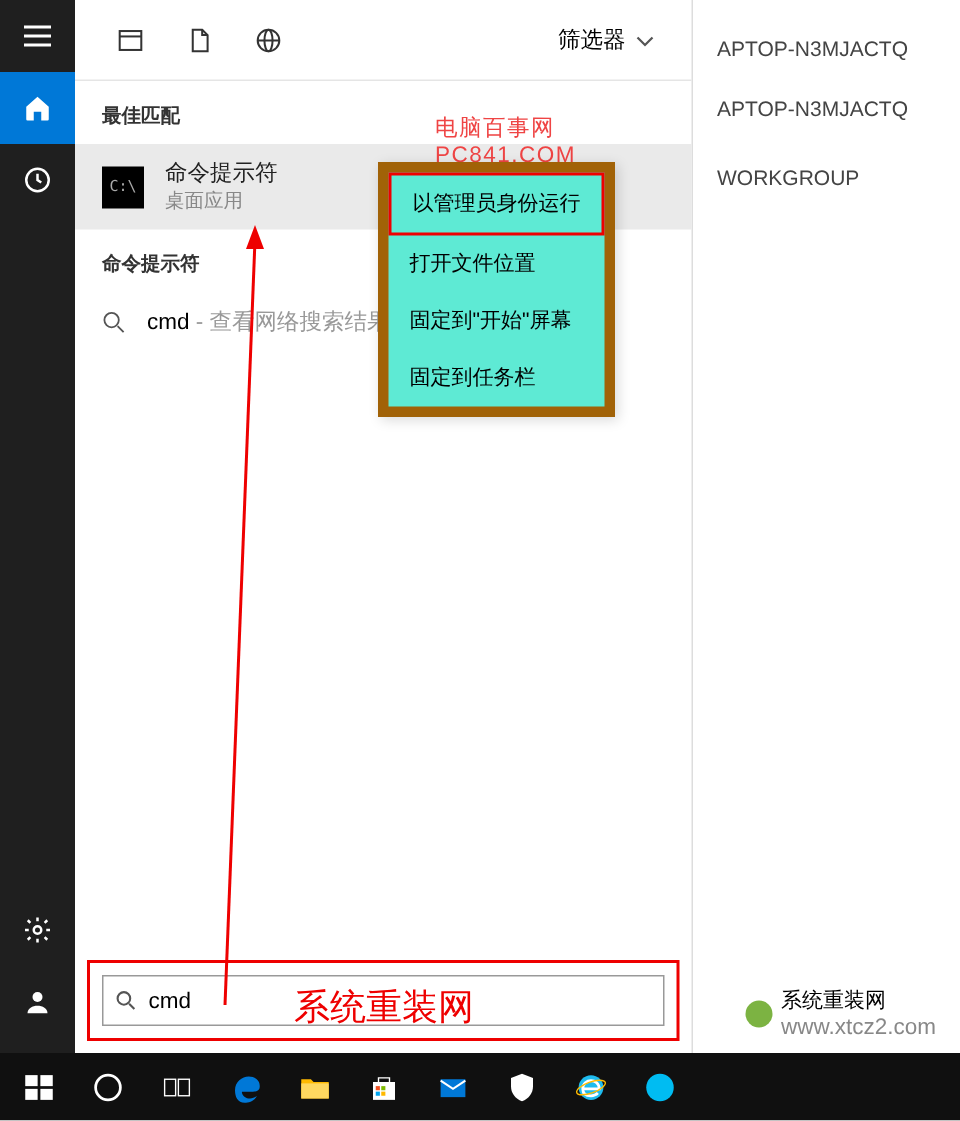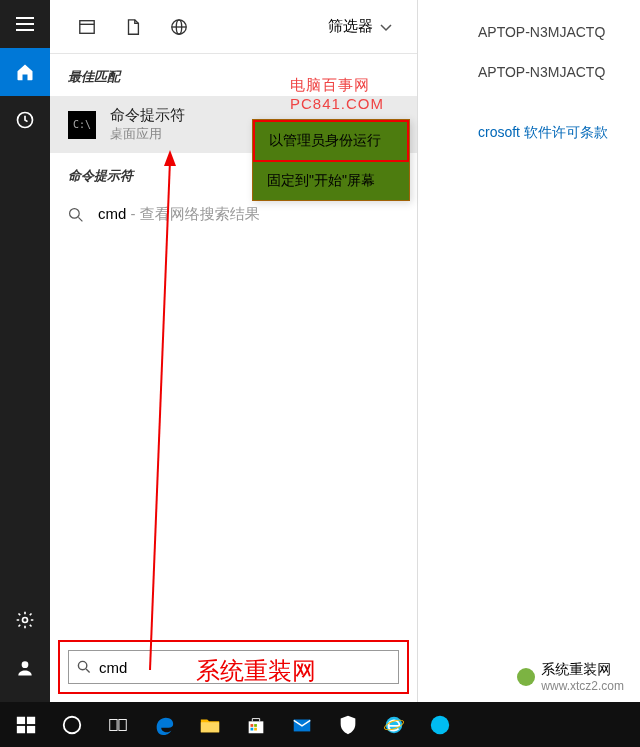--- a/index.html
+++ b/index.html
@@ -7,43 +7,43 @@
     
     .sidebar { position: absolute; left: 0; top: 0; width: 50px; height: 702px; background: #1f1f1f; display: flex; flex-direction: column; }
     .sidebar-top { flex: 0 0 auto; }
     .sidebar-bottom { margin-top: auto; padding-bottom: 10px; }
     .sidebar-item { width: 50px; height: 48px; display: flex; align-items: center; justify-content: center; color: #fff; cursor: pointer; }
     .sidebar-item.active { background: #0078d7; }
     .sidebar-item svg { width: 20px; height: 20px; fill: #fff; }
     .hamburger { display: flex; flex-direction: column; gap: 4px; }
     .hamburger span { width: 18px; height: 2px; background: #fff; }
     
-    .search-panel { position: absolute; left: 50px; top: 0; width: 368px; height: 702px; background: #fff; border-right: 1px solid #ddd; display: flex; flex-direction: column; }
+    .search-panel { position: absolute; left: 50px; top: 0; width: 412px; height: 702px; background: #fff; border-right: 1px solid #ddd; display: flex; flex-direction: column; }
     .panel-header { height: 54px; display: flex; align-items: center; padding: 0 14px; border-bottom: 1px solid #e5e5e5; }
     .header-icon { width: 46px; height: 40px; display: flex; align-items: center; justify-content: center; cursor: pointer; }
     .header-icon svg { width: 18px; height: 18px; fill: none; stroke: #333; stroke-width: 1.5; }
     .filter { margin-left: auto; display: flex; align-items: center; gap: 6px; font-size: 15px; cursor: pointer; padding: 6px 10px; }
     .filter svg { width: 14px; height: 10px; stroke: #555; stroke-width: 1.5; fill: none; }
     
     .watermark { position: absolute; left: 240px; top: 76px; font-size: 15px; color: #ef4444; letter-spacing: 1px; }
     
-    .section-label { font-size: 13px; font-weight: bold; padding: 14px 18px 10px; color: #333; font-style: italic; }
+    .section-label { font-size: 13px; font-weight: bold; padding: 14px 18px 10px; color: #333; }
     .result-item { display: flex; align-items: center; padding: 10px 18px; gap: 14px; background: #eaeaea; cursor: pointer; }
     .result-icon { width: 28px; height: 28px; background: #000; display: flex; align-items: center; justify-content: center; font-size: 10px; color: #aaa; font-family: monospace; }
     .result-text { display: flex; flex-direction: column; }
     .result-title { font-size: 15px; color: #222; }
     .result-sub { font-size: 13px; color: #888; margin-top: 0; }
     
     .suggest-item { display: flex; align-items: center; padding: 10px 18px; gap: 14px; cursor: pointer; }
     .suggest-icon { width: 16px; height: 16px; }
     .suggest-icon svg { width: 16px; height: 16px; fill: none; stroke: #555; stroke-width: 1.5; }
     .suggest-text { font-size: 15px; }
     .suggest-text .extra { color: #999; }
     
-    .context-menu { position: absolute; left: 252px; top: 119px; width: 158px; background: #4d7c0f; border: 1px solid #a16207; box-shadow: 2px 2px 8px rgba(0,0,0,0.15); }
+    .context-menu { position: absolute; left: 252px; top: 108px; width: 158px; background: #5eead4; border: 7px solid #a16207; box-shadow: 2px 2px 8px rgba(0,0,0,0.15); }
     .context-item { padding: 10px 14px; font-size: 14px; cursor: pointer; }
     .context-item.highlighted { border: 2px solid #e00; }
     
     .search-box-wrap { margin-top: auto; padding: 8px; border: 2px solid #e00; margin: 8px; margin-top: auto; display: flex; align-items: center; }
     .search-box { flex: 1; border: 1px solid #999; height: 34px; display: flex; align-items: center; padding: 0 8px; background: #fff; }
     .search-box svg { width: 14px; height: 14px; fill: none; stroke: #555; stroke-width: 2; margin-right: 8px; }
     .search-box input { border: none; outline: none; font-size: 15px; flex: 1; }
     
     .annotation-arrow { position: absolute; left: 140px; top: 150px; width: 60px; height: 530px; pointer-events: none; }
     .annotation-input { position: absolute; left: 196px; top: 655px; font-size: 24px; color: #e00; }
@@ -51,29 +51,29 @@
     .bg-content { position: absolute; left: 418px; top: 0; width: 222px; padding: 12px 18px; font-size: 14px; color: #444; }
     .bg-row { padding: 12px 0; margin-left: 42px; }
     .bg-link { color: #0067b8; }
     
     .taskbar { position: absolute; left: 0; bottom: 0; width: 640px; height: 45px; background: #101010; display: flex; align-items: center; padding: 0 4px; gap: 2px; }
     .tb-item { width: 44px; height: 45px; display: flex; align-items: center; justify-content: center; cursor: pointer; }
     .tb-item svg { width: 22px; height: 22px; }
     
     .site-watermark { position: absolute; right: 8px; bottom: 50px; display: flex; align-items: center; gap: 6px; background: rgba(255,255,255,0.9); padding: 4px 8px; font-size: 14px; }
     .site-watermark .logo { width: 18px; height: 18px; background: #7cb342; border-radius: 50%; position: relative; }
-    .site-watermark .sub { font-size: 12px; color: #888; display: block; }
+    .site-watermark .sub { font-size: 15px; color: #888; display: block; }
   </style>
 </head>
 <body>
 
 <div class="bg-content">
   <div class="bg-row">APTOP-N3MJACTQ</div>
   <div class="bg-row">APTOP-N3MJACTQ</div>
-  <div class="bg-row bg-link" style="margin-top:20px">crosoft 软件许可条款</div>
+  <div class="bg-row" style="margin-top:6px">WORKGROUP</div>
 </div>
 
 <div class="sidebar">
   <div class="sidebar-top">
     <div class="sidebar-item">
       <div class="hamburger">
           <span></span>
           <span></span>
           <span></span>
         </div>
@@ -165,21 +165,23 @@
           <circle cx="8" cy="8" r="6"></circle>
           <line x1="13" y1="13" x2="18" y2="18"></line>
         </svg>
       <input type="text" value="cmd" style="">
     </div>
   </div>
 </div>
 
 <div class="context-menu">
   <div class="context-item highlighted">以管理员身份运行</div>
+  <div class="context-item">打开文件位置</div>
   <div class="context-item">固定到"开始"屏幕</div>
+  <div class="context-item">固定到任务栏</div>
 </div>
 
 <svg class="annotation-arrow" viewBox="0 0 60 530">
   <line x1="30" y1="10" x2="10" y2="520" stroke="#e00" stroke-width="2"></line>
   <polygon points="30,0 24,16 36,16" fill="#e00"></polygon>
 </svg>
 <div class="annotation-input">系统重装网</div>
 
 <div class="taskbar">
   <div class="tb-item">

